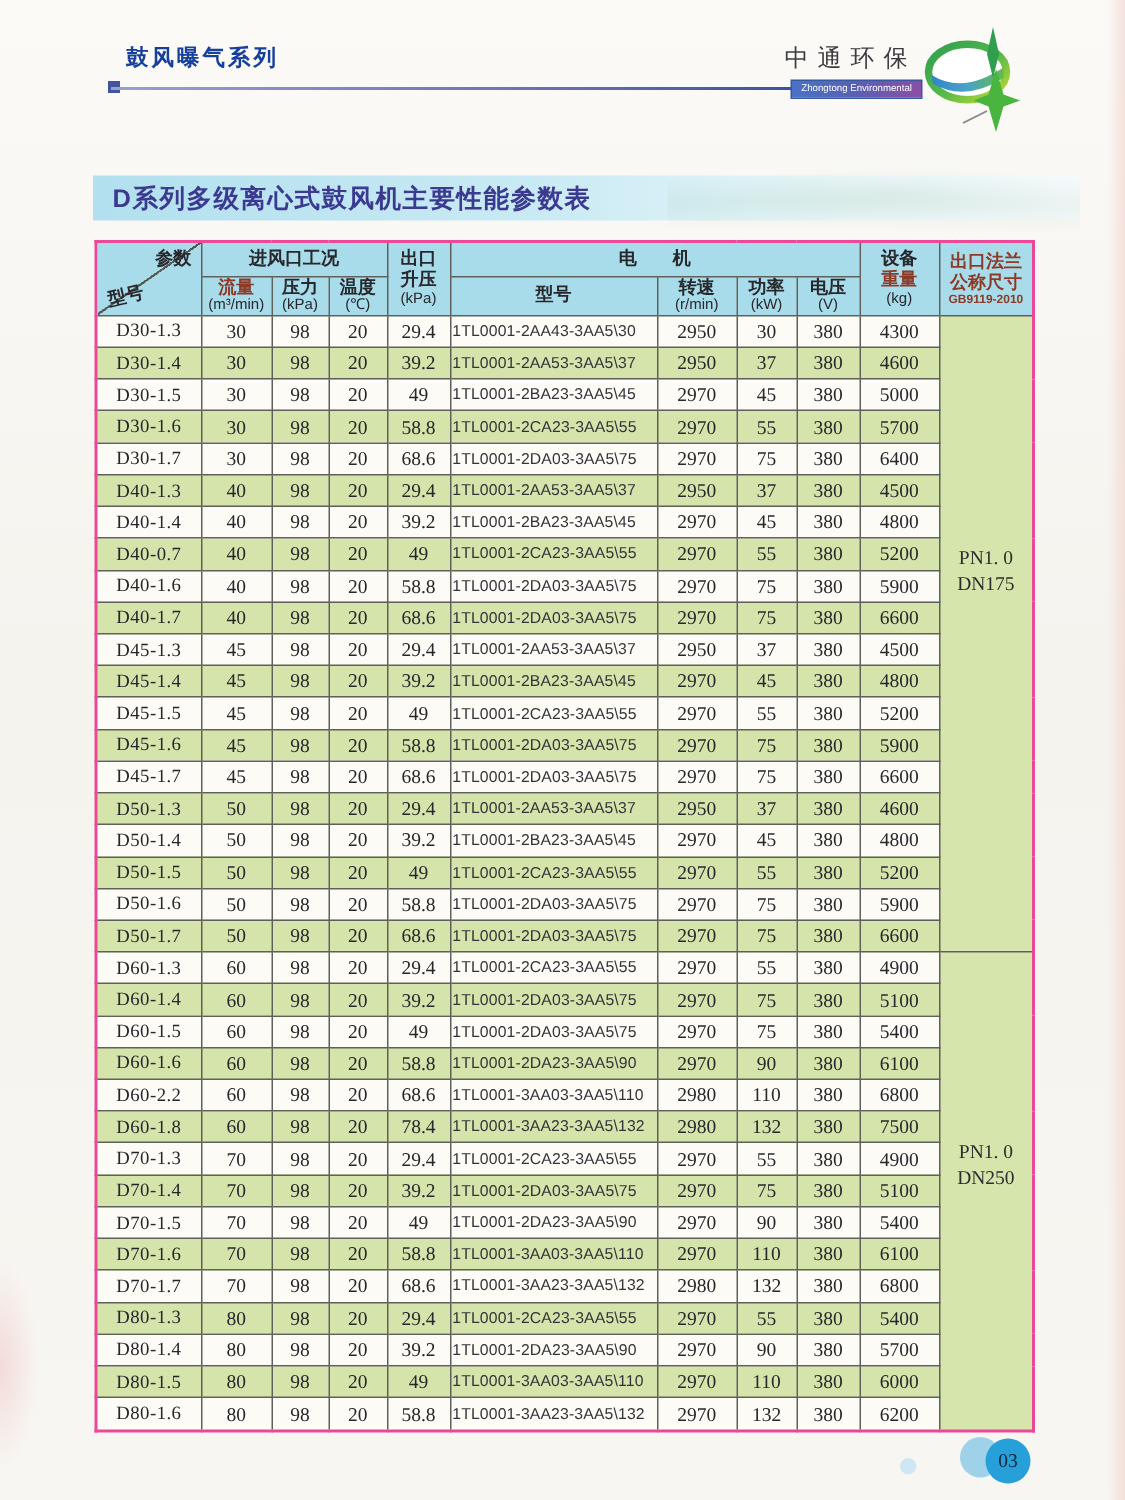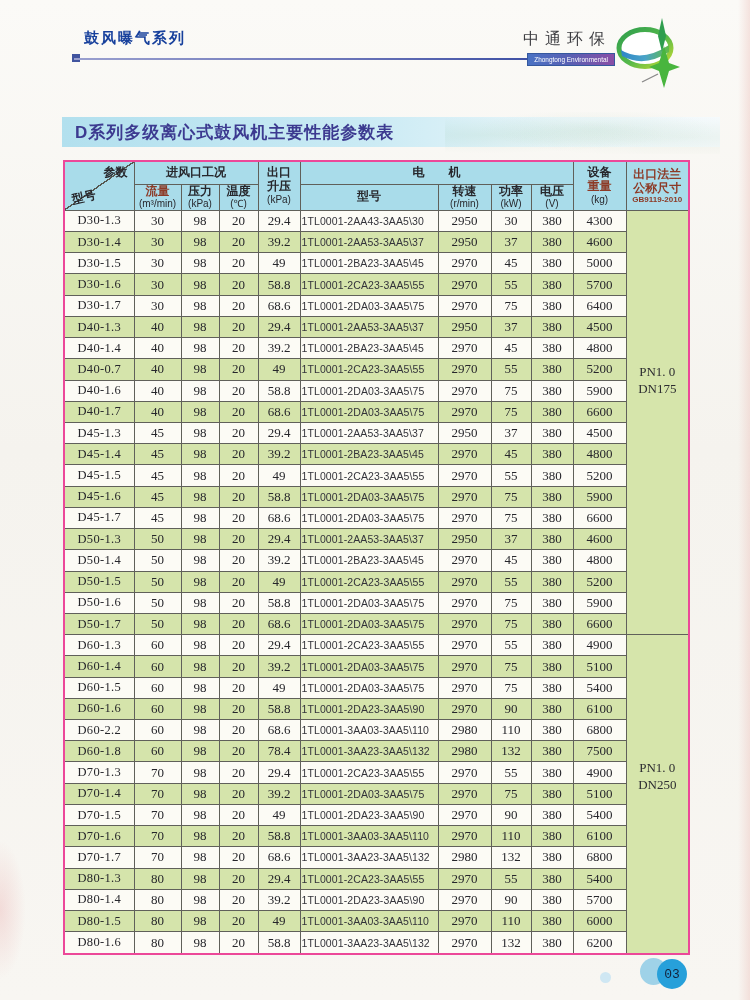--- a/index.html
+++ b/index.html
@@ -71,21 +71,21 @@
     font-size:13px;color:#2c2c30;line-height:1.35;position:relative;}
   .flange-inner.g0{top:-42px;}
   .flange-inner.g1{top:-18px;}
 
   
   .dot{position:absolute;border-radius:50%;}
   .dot-small{left:600px;top:972px;width:11px;height:11px;background:#cfe7f3;}
   .dot-med{left:640px;top:958px;width:27px;height:27px;background:#9fd2e8;}
   .dot-large{left:657px;top:959px;width:30px;height:30px;background:#27a0da;
     display:flex;align-items:center;justify-content:center;z-index:2;}
-  .dot-large span{font-size:13px;color:#14233c;font-family:Liberation Mono, monospace;}
+  .dot-large span{font-size:13px;color:#14233c;font-family:Liberation Serif, serif;}
 </style>
 </head>
 <body>
 
 <div class="scan-tint-right"></div>
 <div class="scan-smudge"></div>
 
 <div class="series-label">鼓风曝气系列</div>
 <div class="rule-square"></div>
 <div class="header-rule"></div>

